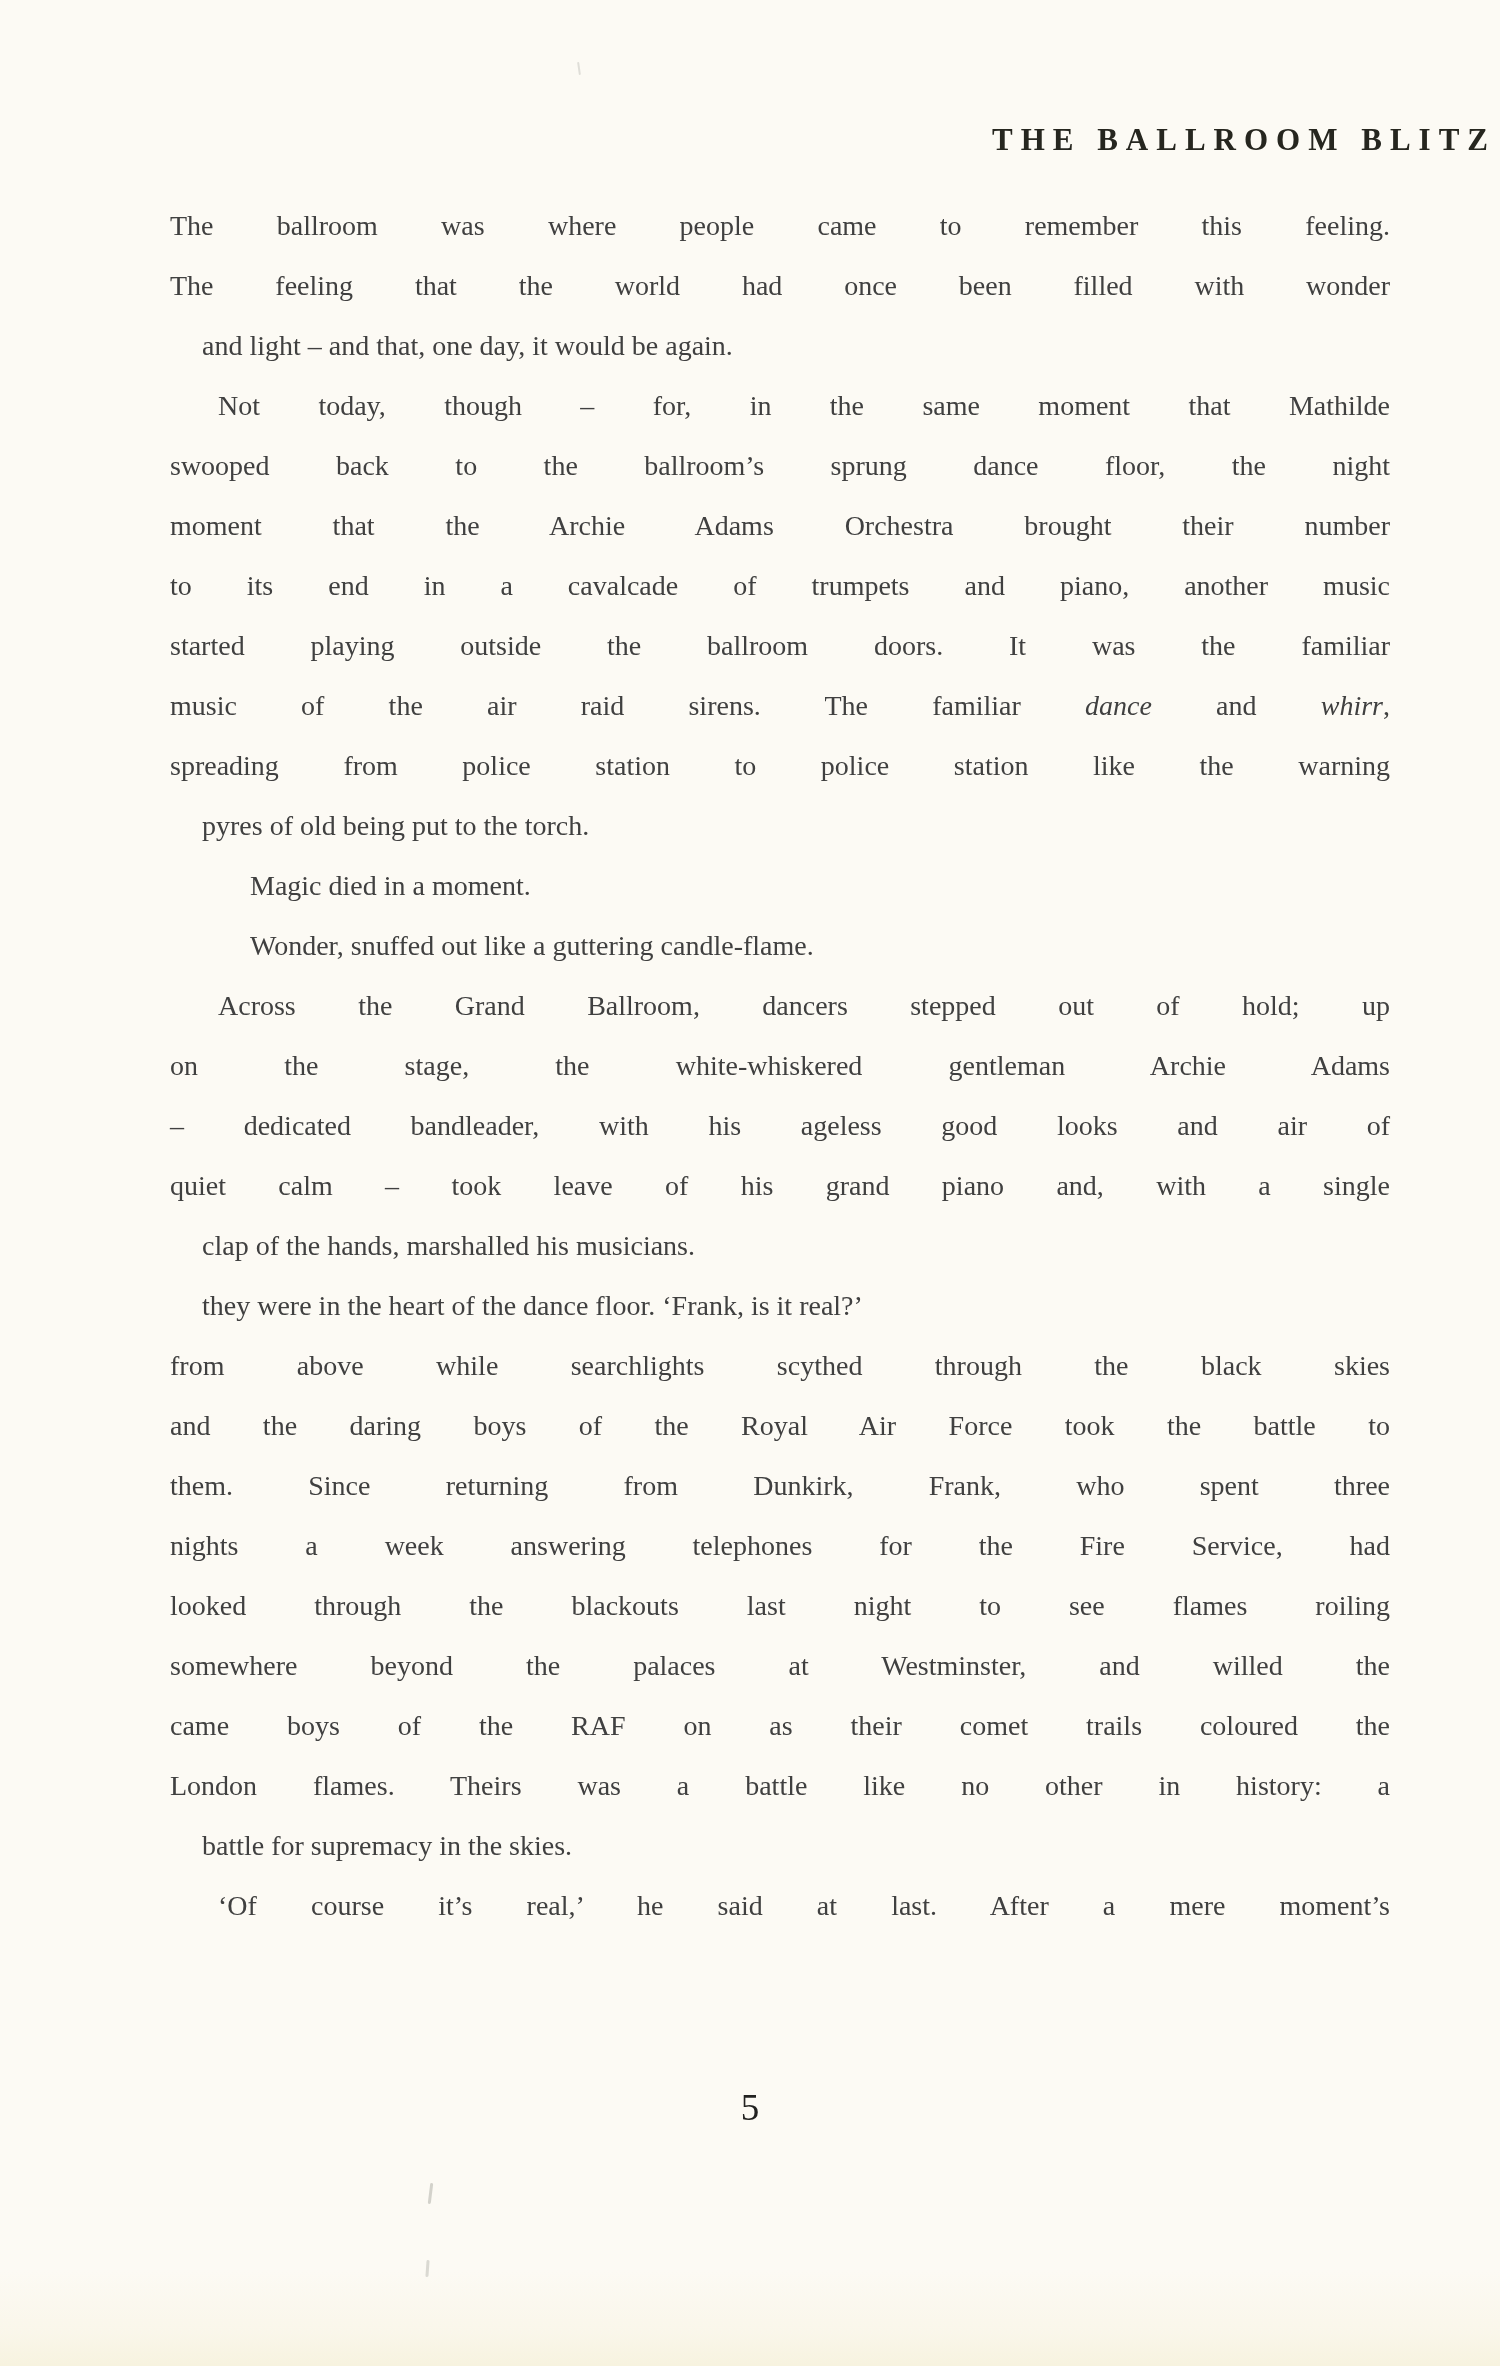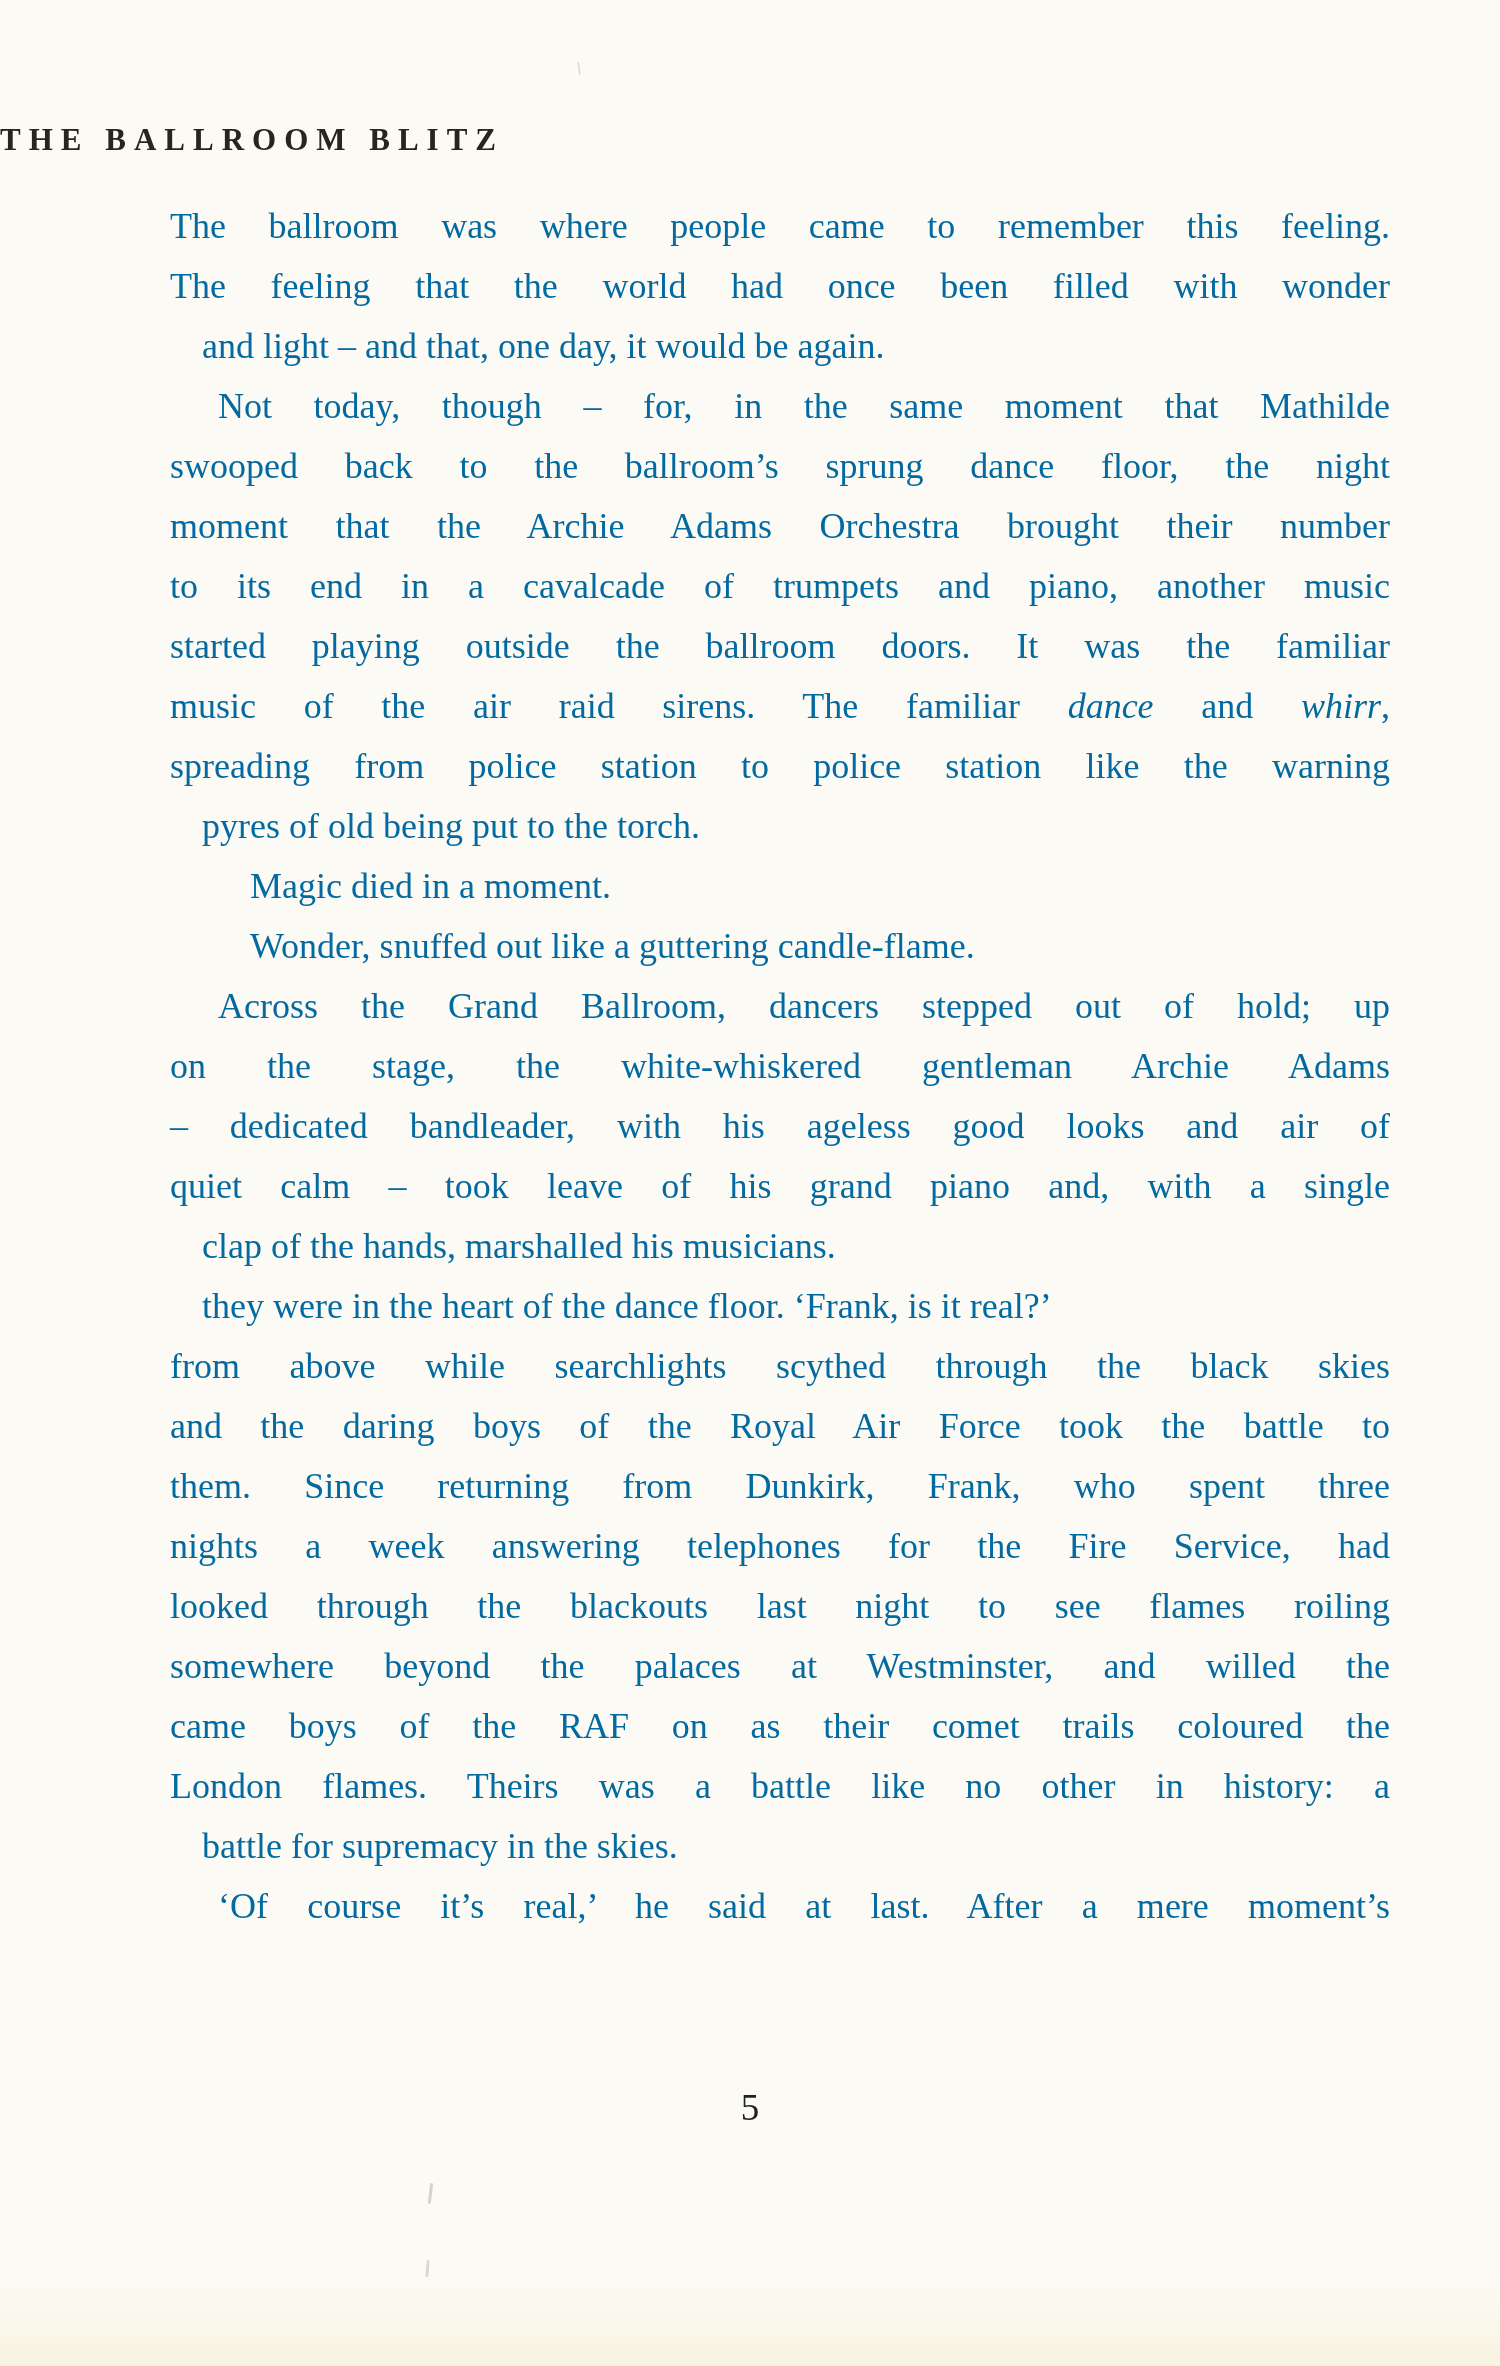--- a/index.html
+++ b/index.html
@@ -27,34 +27,34 @@
     background: linear-gradient(180deg,
       rgba(247,242,220,0) 0%,
       rgba(247,242,222,0.45) 65%,
       rgba(244,239,212,0.65) 100%);
     pointer-events: none;
   }
   .chapter-title {
     position: absolute;
     top: 122px;
     left: 0; right: 4px;
-    text-align: left;
+    text-align: right;
     font-size: 31px;
     font-weight: 700;
     letter-spacing: 8px;
     color: #26261f;
   }
   .text-block {
     position: absolute;
     top: 196px;
     left: 170px;
     width: 1220px;
-    font-size: 36px;
+    font-size: 28px;
     line-height: 60px;
-    color: #0369a1;
+    color: #404040;
   }
   .line {
     text-align: justify;
     text-align-last: justify;
   }
   .line.end {
     text-align-last: left;
     margin-left: 32px;
   }
   .line.indent {

